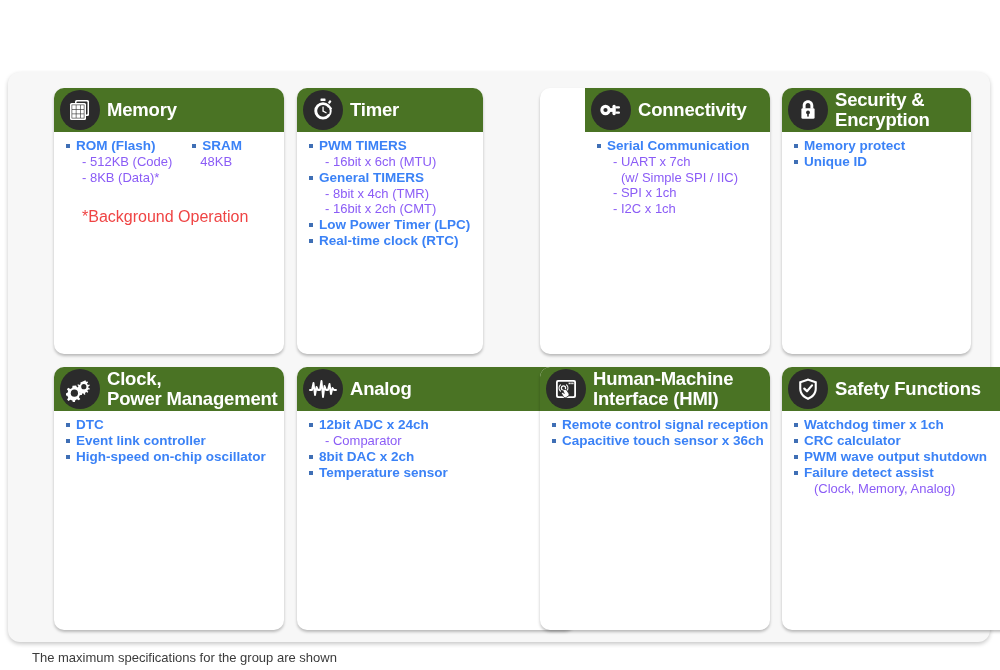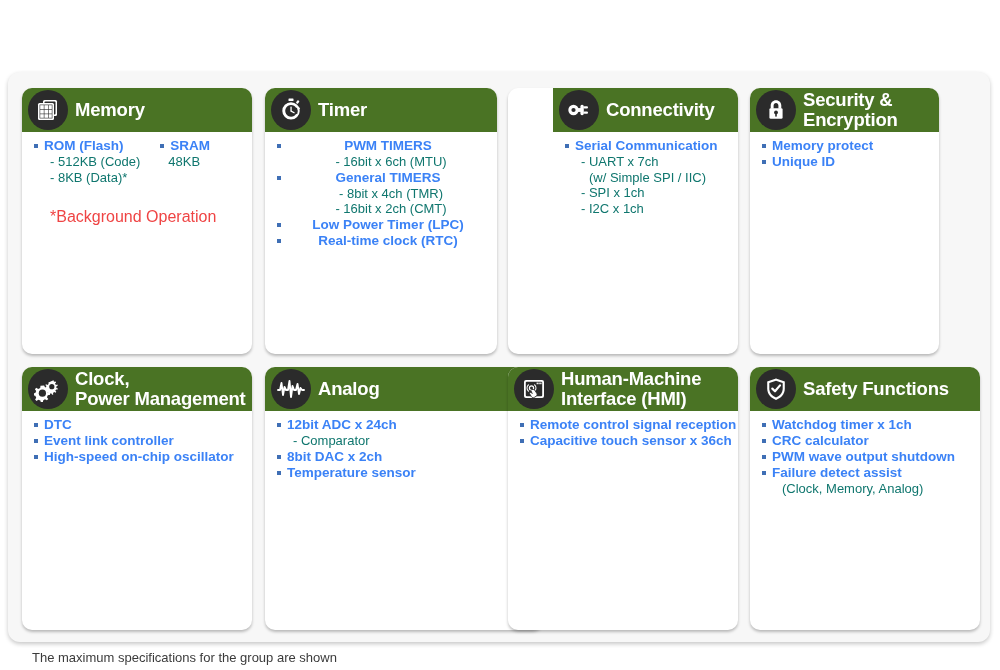--- a/index.html
+++ b/index.html
@@ -47,20 +47,21 @@
     box-shadow: 0 2px 4px rgba(0,0,0,0.22);
   }
 
   
   .card {
     position: absolute;
     background: #ffffff;
     border-radius: 10px;
     box-shadow: 0 2px 3px rgba(0,0,0,0.25);
     overflow: hidden;
+    margin-left: 32px;
   }
   .card-header {
     background: #4a7324;
     height: 44px;
     display: flex;
     align-items: center;
     padding-left: 6px;
     position: relative;
   }
   .card-header.two-line { height: 44px; }
@@ -102,21 +103,21 @@
     white-space: nowrap;
   }
   .feat-main::before {
     content: "";
     position: absolute;
     left: 2px; top: 6px;
     width: 4px; height: 4px;
     background: #3f6fb5;
   }
   .feat-sub {
-    color: #0f766e;
+    color: #8b5cf6;
     font-size: 13px;
     font-weight: normal;
     line-height: 15.5px;
     padding-left: 18px;
     white-space: nowrap;
   }
   .feat-sub.deep { padding-left: 26px; }
   .note {
     color: #ef4444;
     font-size: 16px;
@@ -179,21 +180,21 @@
         </div>
         <div class="mem-col-b">
           <div class="feat-main">SRAM</div>
           <div class="feat-sub" style="padding-left:10px;">48KB</div>
         </div>
       </div>
       <div class="note">*Background Operation</div>
     </div>
   </div>
 
-  <div class="card" style="left:265px; top:88px; width:232px; height:266px;text-align:center;">
+  <div class="card" style="left:265px; top:88px; width:186px; height:266px;">
     <div class="card-header">
       <div class="card-icon">
         <svg width="26" height="26" viewBox="0 0 26 26">
           <rect x="10.5" y="1.5" width="5" height="2.6" rx="0.6" fill="#fff"></rect>
           <rect x="18.6" y="3.3" width="2.2" height="3.4" rx="0.8" fill="#fff" transform="rotate(38 19.7 5)"></rect>
           <path d="M13 5.2a8.7 8.7 0 1 1 0 17.4 8.7 8.7 0 0 1 0-17.4z" fill="#fff"></path>
           <path d="M13 7.1a6.8 6.8 0 1 1 0 13.6 6.8 6.8 0 0 1 0-13.6z" fill="#2b2b2b"></path>
           <path d="M13 7.9a5.9 5.9 0 0 1 5.2 3.1l1.6-.9a7.8 7.8 0 1 0 0 7.6l-1.6-.9A5.9 5.9 0 1 1 13 7.9z" fill="#fff"></path>
           <path d="M20.6 9.3l1.5 2.7-3 .3z" fill="#fff"></path>
           <rect x="12.4" y="9.4" width="1.3" height="5" rx="0.6" fill="#fff"></rect>

